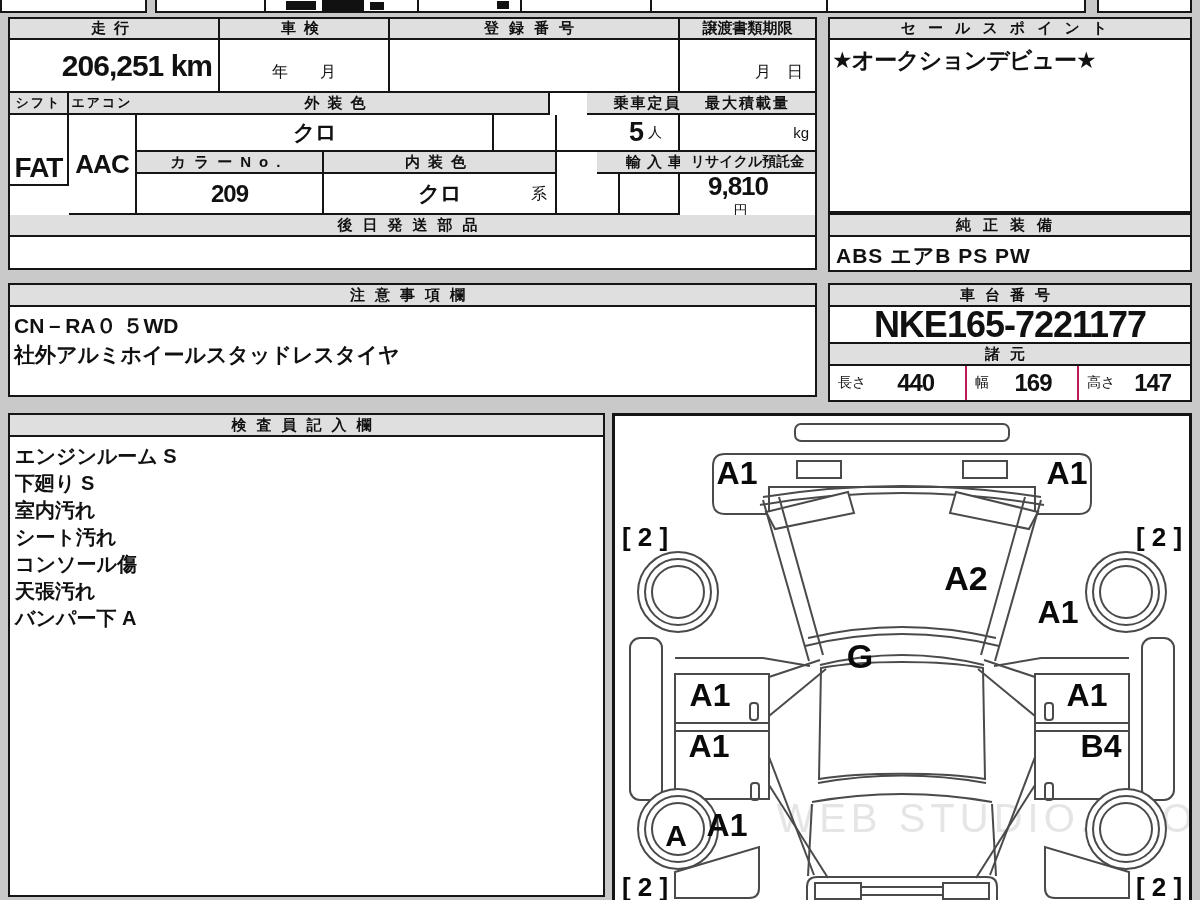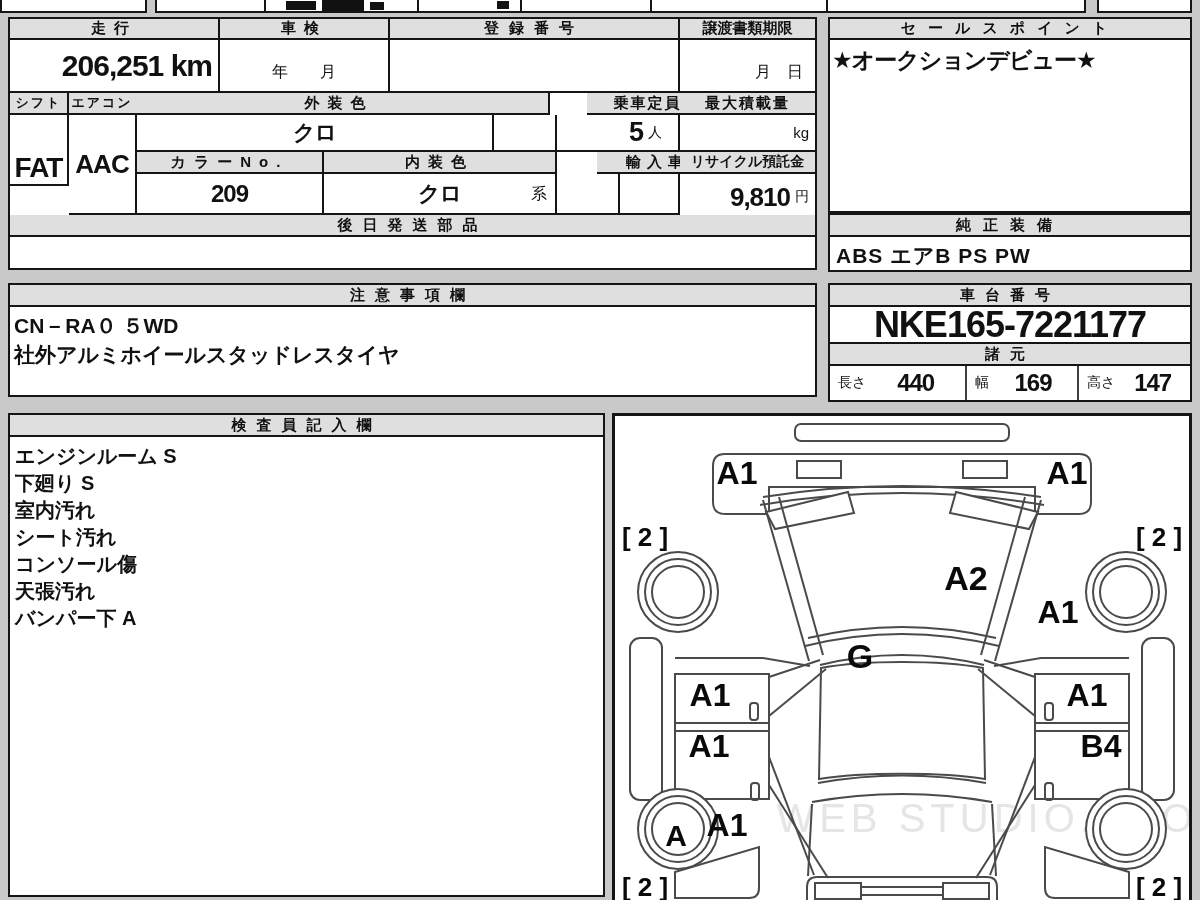--- a/index.html
+++ b/index.html
@@ -10,21 +10,21 @@
   .noR { border-right:none; }
   .noB { border-bottom:none; }
   .g { background:#dfdfdf; font-weight:bold; font-size:15px; justify-content:center; }
   .ctr { justify-content:center; }
   .rt { justify-content:flex-end; }
   .big { font-weight:bold; letter-spacing:-1px; }
   .ls2 { letter-spacing:2px; } .ls6 { letter-spacing:6px;margin-left:40px; } .ls8 { letter-spacing:8px; } .ls10 { letter-spacing:10px; } .ls12 { letter-spacing:12px; }
   .unit { font-size:14px; font-weight:normal; margin-left:5px; }
   .hdrbar { position:absolute; left:0; top:0; right:0; height:22px; background:#dfdfdf; border-bottom:2px solid #151515; display:flex; align-items:center; justify-content:center; font-weight:bold; font-size:15px; }
   .blob { position:absolute; background:#111; }
-  .speccell { position:absolute; top:0; bottom:0; display:flex; align-items:center; border-right:2px solid #404040; }
+  .speccell { position:absolute; top:0; bottom:0; display:flex; align-items:center; border-right:2px solid #be185d; }
   .speclabel { font-size:14px; margin-left:8px; }
   .specnum { font-weight:bold; font-size:24px; letter-spacing:-1px; flex:1; text-align:center; }
   svg text { font-family:"Liberation Sans","DejaVu Sans",sans-serif; }
 </style>
 </head>
 <body>
 
 <div style="position:absolute;left:0;top:-9px;width:147px;height:22px;background:#fff;border:2px solid #151515;"></div>
 <div style="position:absolute;left:155px;top:-9px;width:931px;height:22px;background:#fff;border:2px solid #151515;">
   <div style="position:absolute;left:107px;top:0;bottom:0;width:2px;background:#151515;"></div>
@@ -115,21 +115,21 @@
 
   <div class="c ctr" style="left:127px;top:155px;width:187px;height:41px;font-size:24px;">
       <span class="big">209</span>
     </div>
   <div class="c ctr" style="left:314px;top:155px;width:233px;height:41px;font-size:22px;position:absolute;">
     <span class="big">クロ</span>
     <span style="position:absolute;right:8px;bottom:8px;font-size:16px;">系</span>
   </div>
   <div class="c" style="left:547px;top:155px;width:63px;height:41px;"></div>
   <div class="c" style="left:610px;top:155px;width:60px;height:41px;"></div>
-  <div class="c rt noR" style="left:670px;top:155px;width:135px;height:48px;padding-right:6px;">
+  <div class="c rt noR" style="left:670px;top:155px;width:135px;height:48px;padding-right:19px;flex-direction:column;">
       <span class="big" style="font-size:26px;">9,810</span>
       <span class="unit">円</span>
     </div>
 
   <div class="c g ls10 noR" style="left:0;top:196px;width:805px;height:22px;text-align:right;">
       <span>後日発送部品</span>
     </div>
   <div class="c noR noB" style="left:0;top:218px;width:805px;height:31px;"></div>
 </div>
 

